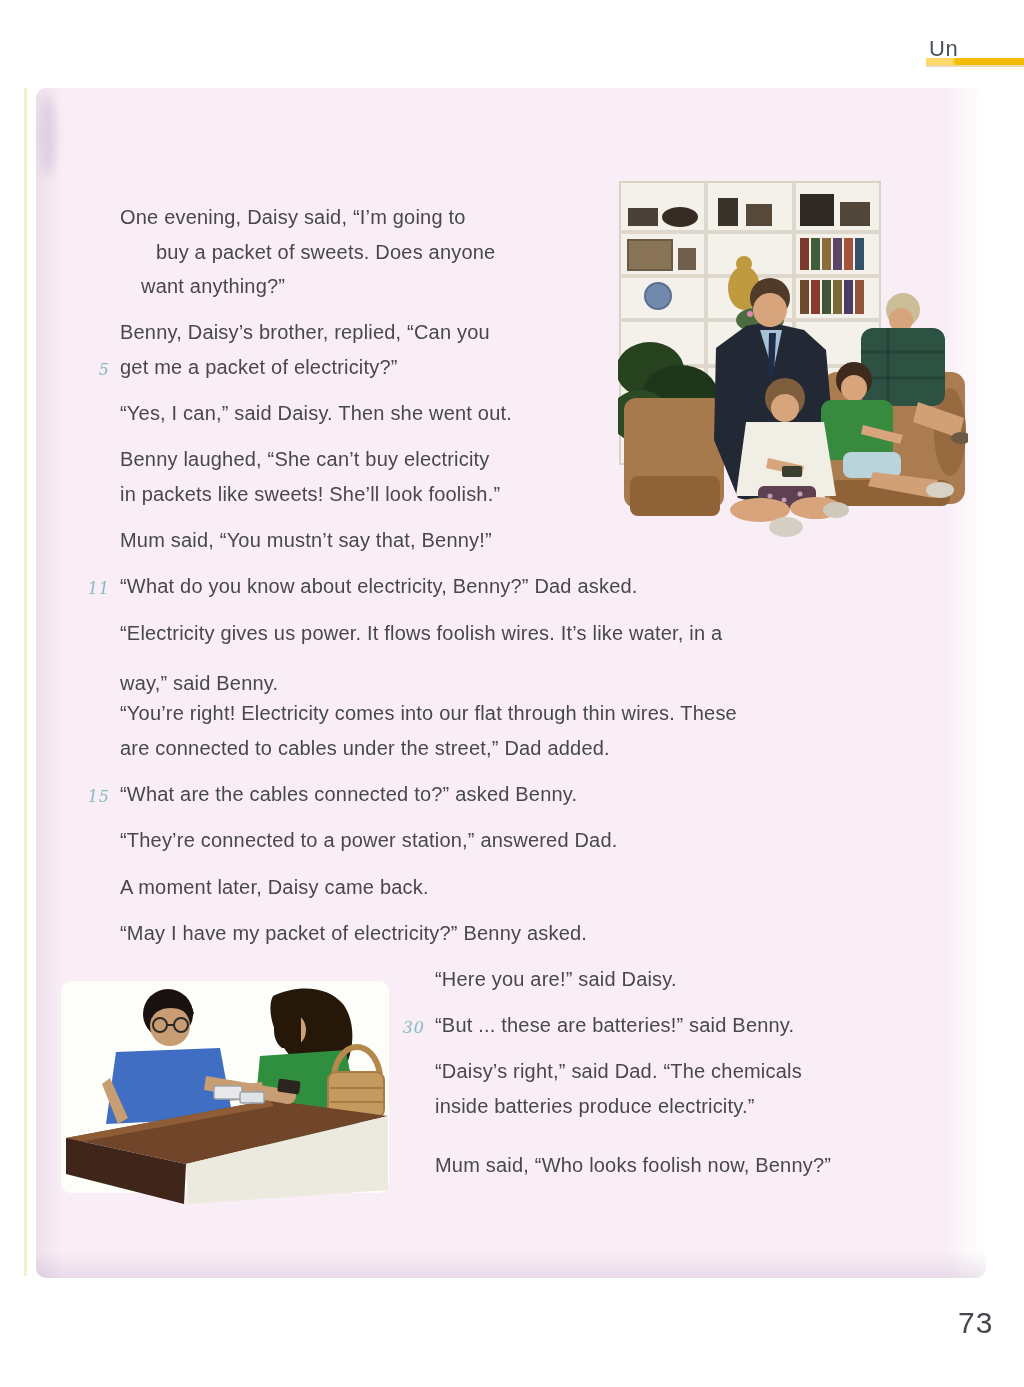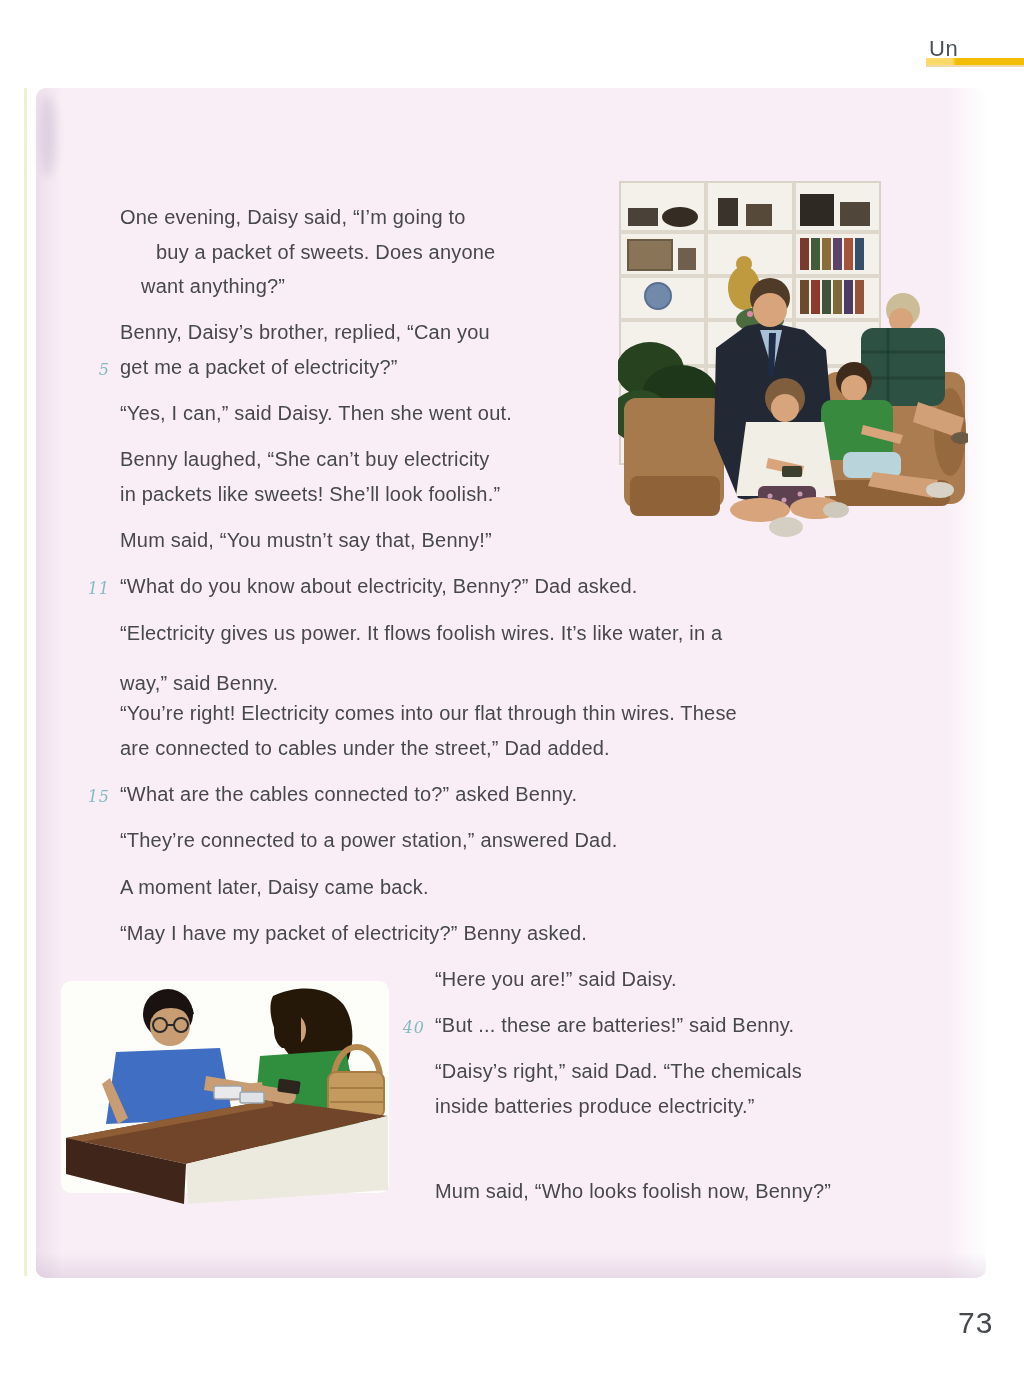--- a/index.html
+++ b/index.html
@@ -123,32 +123,32 @@
   </div>
       <div class="story-line" style="left: 120px; top: 920.8px;">
     
     <span>“May I have my packet of electricity?” Benny asked.</span>
   </div>
       <div class="story-line" style="left: 435px; top: 967px;">
     
     <span>“Here you are!” said Daisy.</span>
   </div>
       <div class="story-line" style="left: 435px; top: 1013.2px;">
-    <span class="lnum">40</span>
+    <span class="lnum">30</span>
     <span>“But ... these are batteries!” said Benny.</span>
   </div>
       <div class="story-line" style="left: 435px; top: 1059.4px;">
     
     <span>“Daisy’s right,” said Dad. “The chemicals</span>
   </div>
       <div class="story-line" style="left: 435px; top: 1094px;">
     
     <span>inside batteries produce electricity.”</span>
   </div>
-      <div class="story-line" style="left: 435px; top: 1179px;">
+      <div class="story-line" style="left: 435px; top: 1153px;">
     
     <span>Mum said, “Who looks foolish now, Benny?”</span>
   </div>
     </div>
 
   <svg class="photo photo-living" viewBox="0 0 350 362" xmlns="http://www.w3.org/2000/svg">
 
     <rect x="2" y="2" width="260" height="282" fill="#f3f1ea" stroke="#d8d3c6" stroke-width="2"></rect>
     <rect x="2" y="50" width="260" height="4" fill="#ddd8cb"></rect>
     <rect x="2" y="94" width="260" height="4" fill="#ddd8cb"></rect>

